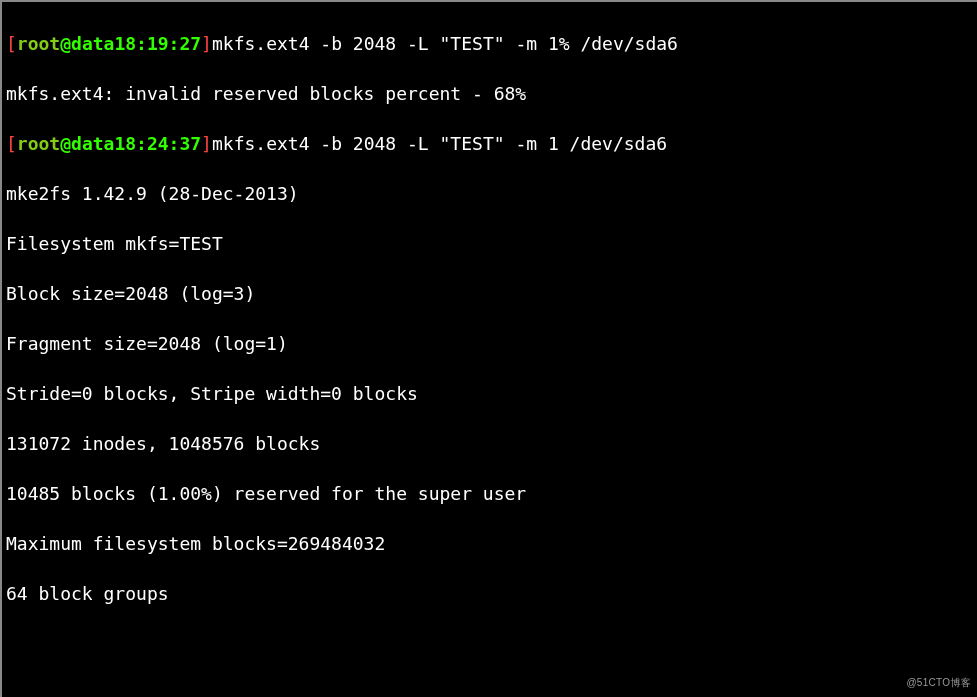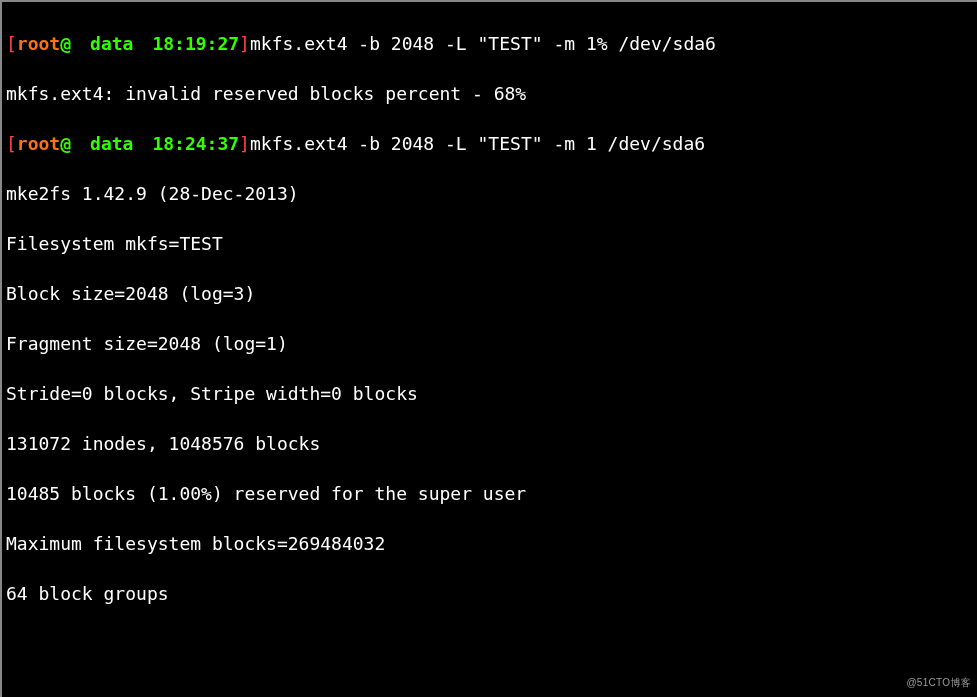--- a/index.html
+++ b/index.html
@@ -15,23 +15,23 @@
     overflow: hidden;
     position: relative;
     box-sizing: border-box;
     border: 1px solid #888;
   }
   .term {
     padding: 4px 2px 0 4px;
     white-space: pre;
   }
   .prompt-open  { color: #ff4444; }
-  .prompt-user  { color: #f97316; font-weight: bold; }
+  .prompt-user  { color: #84cc16; font-weight: bold; }
   .prompt-at    { color: #33ff00; font-weight: bold; }
-  .prompt-host  { color: #33ff00; font-weight: bold; padding-left: 19px; }
+  .prompt-host  { color: #33ff00; font-weight: bold; }
   .prompt-close { color: #ff4444; }
   .cmd          { color: #ffffff; }
   .watermark {
     position: absolute;
     right: 6px;
     bottom: 2px;
     font-family: sans-serif;
     font-size: 10px;
     color: #9a9a9a;
     letter-spacing: .3px;

